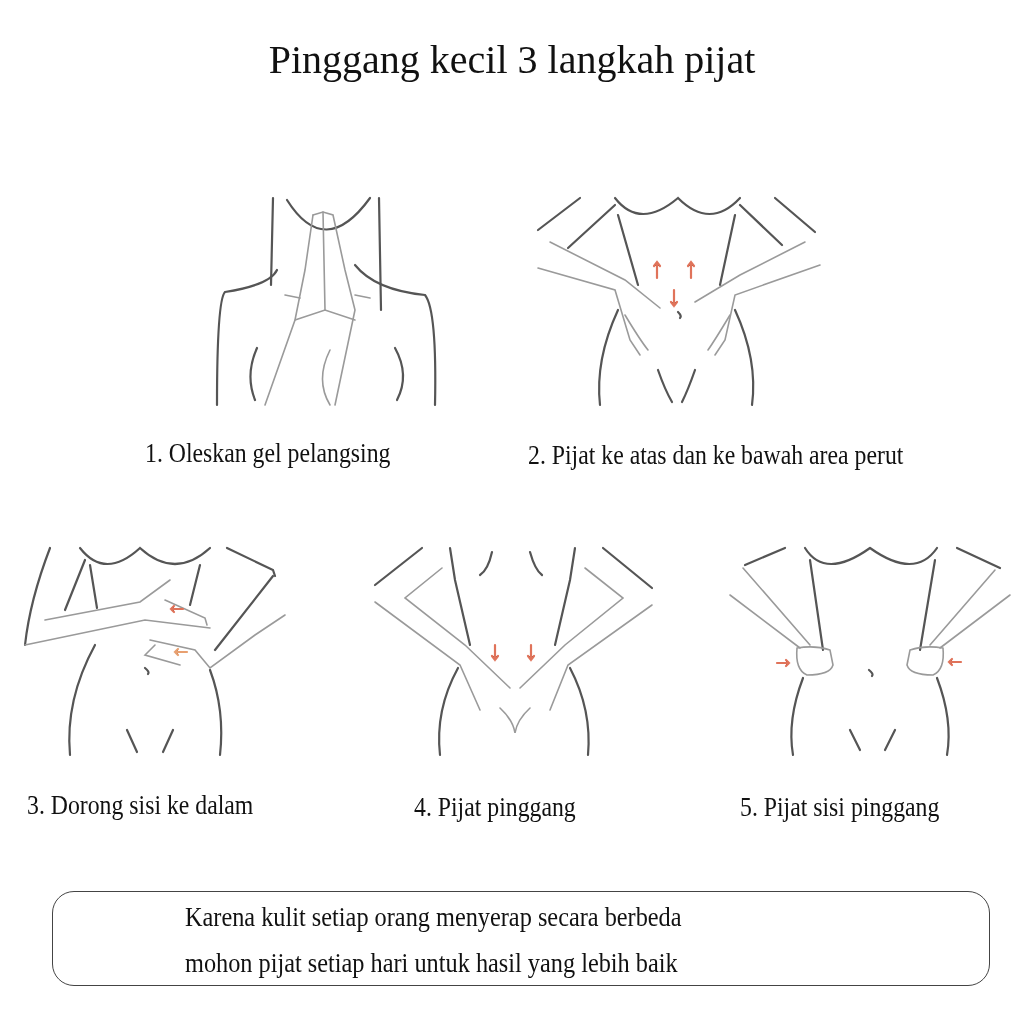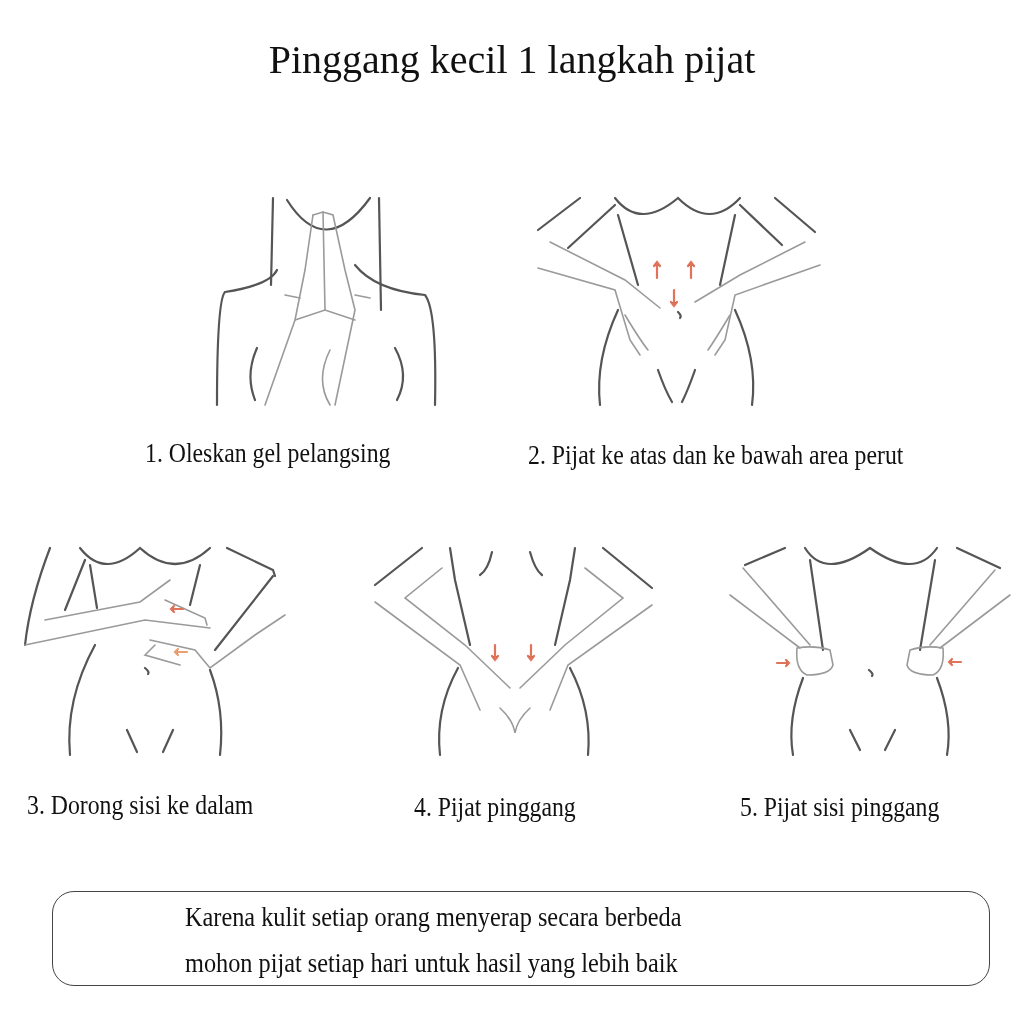--- a/index.html
+++ b/index.html
@@ -15,21 +15,21 @@
                 border: 1.5px solid #444; border-radius: 22px; box-sizing: border-box; }
     .note-line { position: absolute; left: 185px; font-size: 27px; line-height: 34px; white-space: nowrap;
                  transform: scaleX(0.9); transform-origin: left center; }
     .line { fill: none; stroke: #555; stroke-width: 2.2; stroke-linecap: round; }
     .soft { fill: none; stroke: #9a9a9a; stroke-width: 1.6; stroke-linecap: round; }
     .arrow { stroke-width: 2.2; stroke-linecap: round; }
   </style>
 </head>
 <body>
 
-<div class="title">Pinggang kecil 1 langkah pijat</div>
+<div class="title">Pinggang kecil 3 langkah pijat</div>
 
 <div class="illus" style="left:205px;top:190px;">
   <svg width="245" height="220" viewBox="0 0 245 220">
     <path class="line" d="M68,8 L66,95"></path>
     <path class="line" d="M82,10 Q120,70 165,8"></path>
     <path class="line" d="M174,8 L176,120"></path>
     <path class="line" d="M72,80 Q65,95 20,102 Q12,110 12,215"></path>
     <path class="line" d="M150,75 Q170,100 220,105 Q232,120 230,215"></path>
     <path class="soft" d="M108,25 L118,22 L128,25 L140,80 L150,120 L130,215"></path>
     <path class="soft" d="M108,25 L100,80 L90,130 L60,215"></path>

